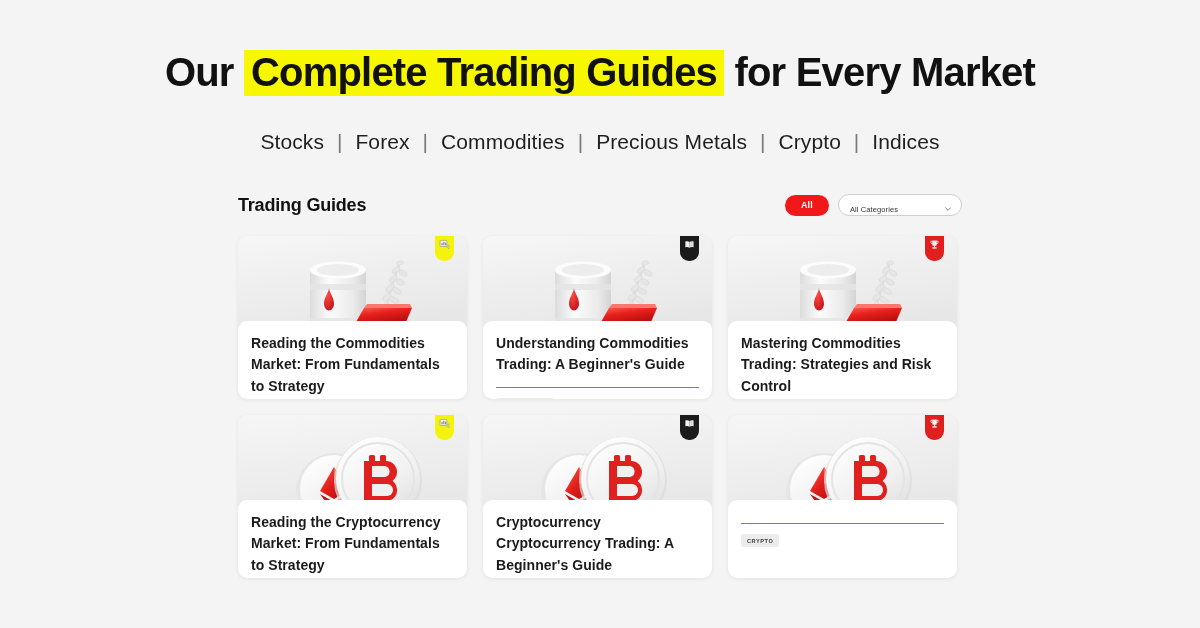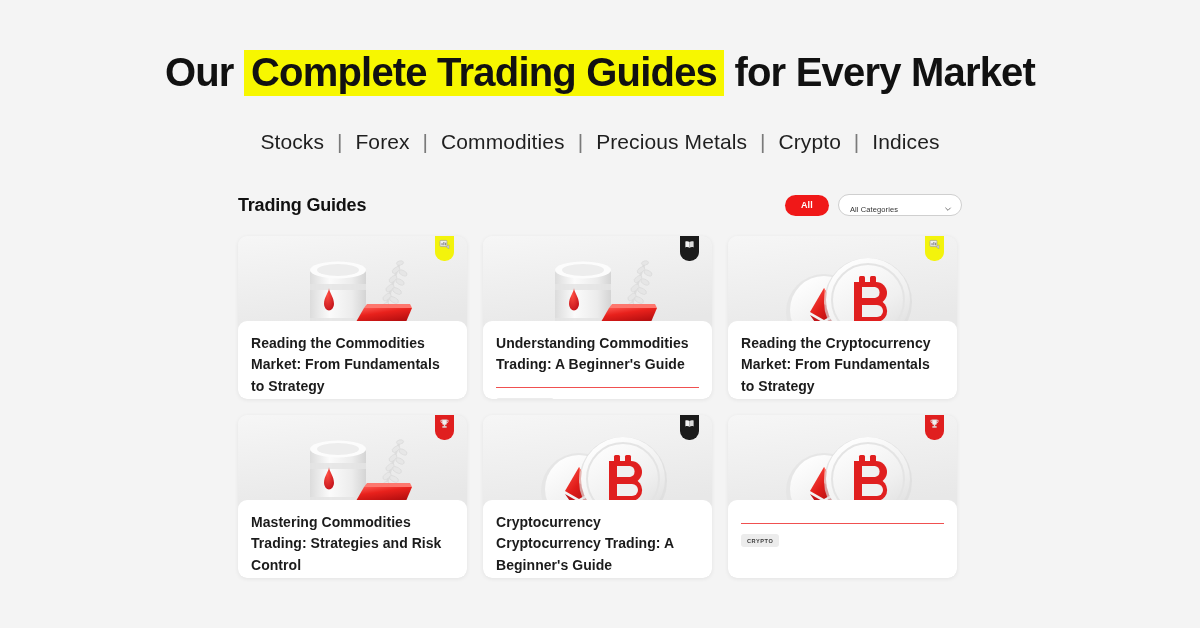--- a/index.html
+++ b/index.html
@@ -393,84 +393,20 @@
     <div class="panel">
       <div class="card-title">Understanding Commodities Trading: A Beginner's Guide</div>
       <div class="rule"></div>
       <span class="tag">COMMODITIES</span>
     </div>
       </div>
       <div class="card">
     <div class="media">
       <svg viewBox="0 0 229 100" preserveAspectRatio="xMidYMid slice">
     <defs>
-      <linearGradient id="bgK" x1="0" y1="0" x2="0.3" y2="1">
-        <stop offset="0" stop-color="#f6f6f6"></stop>
-                <stop offset="1" stop-color="#e8e8e8"></stop>
-      </linearGradient>
-      <linearGradient id="coin" x1="0.2" y1="0" x2="0.8" y2="1">
-        <stop offset="0" stop-color="#ffffff"></stop>
-                <stop offset="0.6" stop-color="#f0f0f0"></stop>
-        <stop offset="1" stop-color="#dedede"></stop>
-      </linearGradient>
-      <linearGradient id="eth" x1="0" y1="0" x2="1" y2="1">
-        <stop offset="0" stop-color="#ff5349"></stop>
-                <stop offset="0.5" stop-color="#e11c19"></stop>
-        <stop offset="1" stop-color="#a80d11"></stop>
-      </linearGradient>
-    </defs>
-    <rect width="229" height="100" fill="url(#bgK)"></rect>
-    <ellipse cx="112" cy="96" rx="74" ry="8" fill="#dadada" opacity="0.5"></ellipse>
-
-    <g transform="translate(58,38)">
-      <ellipse cx="38" cy="38" rx="38" ry="38" fill="#e6e6e6"></ellipse>
-      <ellipse cx="38" cy="36" rx="34" ry="34" fill="url(#coin)"></ellipse>
-      <g transform="translate(38,36)">
-        <path d="M0 -22 L14 2 L0 10 L-14 2 Z" fill="url(#eth)"></path>
-        <path d="M0 -22 L14 2 L0 -6 Z" fill="#ff6e62" opacity="0.85"></path>
-        <path d="M0 13 L14 5 L0 25 L-14 5 Z" fill="#c1151a"></path>
-      </g>
-    </g>
-
-    <g transform="translate(96,20)">
-      <ellipse cx="44" cy="46" rx="44" ry="44" fill="#dcdcdc" opacity="0.7"></ellipse>
-      <ellipse cx="44" cy="44" rx="42" ry="42" fill="url(#coin)"></ellipse>
-      <ellipse cx="44" cy="44" rx="36" ry="36" fill="none" stroke="#e4e4e4" stroke-width="2"></ellipse>
-      <g fill="#e01f1f">
-        <rect x="35" y="20" width="6" height="48" rx="1.5"></rect>
-        <rect x="46" y="20" width="6" height="48" rx="1.5"></rect>
-        <path d="M30 26 h22 a11 11 0 0 1 0 22 h-22 z"></path>
-        <path d="M30 44 h25 a11.5 11.5 0 0 1 0 22 h-25 z"></path>
-      </g>
-      <g fill="#f0f0f0">
-        <path d="M38 31 h13 a5.6 5.6 0 0 1 0 11 h-13 z"></path>
-        <path d="M38 49 h15 a6 6 0 0 1 0 12 h-15 z"></path>
-      </g>
-    </g>
-  </svg>
-    </div>
-    <div class="badge" style="background:#f3f30c">
-      <svg viewBox="0 0 16 16">
-      <rect x="1.5" y="2" width="10" height="9" rx="1.4" fill="#efefef" stroke="#9a9a9a" stroke-width="1"></rect>
-      <rect x="3.6" y="6" width="1.7" height="3.2" fill="#8a8a8a"></rect>
-      <rect x="6.2" y="4.4" width="1.7" height="4.8" fill="#8a8a8a"></rect>
-      <rect x="8.8" y="5.4" width="1.7" height="3.8" fill="#8a8a8a"></rect>
-      <path d="M10.5 11.5 L14.5 8.5 L14.5 14 Z" fill="#d8d8d8" stroke="#9a9a9a" stroke-width="0.8" stroke-linejoin="round"></path>
-    </svg>
-    </div>
-    <div class="panel">
-      <div class="card-title">Reading the Cryptocurrency Market: From Fundamentals to Strategy</div>
-      <div class="rule"></div>
-      <span class="tag">CRYPTO</span>
-    </div>
-      </div>
-      <div class="card">
-    <div class="media">
-      <svg viewBox="0 0 229 100" preserveAspectRatio="xMidYMid slice">
-    <defs>
       <linearGradient id="bgC" x1="0" y1="0" x2="0.3" y2="1">
         <stop offset="0" stop-color="#f6f6f6"></stop>
                 <stop offset="1" stop-color="#e7e7e7"></stop>
       </linearGradient>
       <linearGradient id="barrel" x1="0" y1="0" x2="1" y2="0">
         <stop offset="0" stop-color="#dcdcdc"></stop>
                 <stop offset="0.35" stop-color="#fbfbfb"></stop>
         <stop offset="0.75" stop-color="#ececec"></stop>
                 <stop offset="1" stop-color="#d4d4d4"></stop>
       </linearGradient>
@@ -577,29 +513,31 @@
         <path d="M30 26 h22 a11 11 0 0 1 0 22 h-22 z"></path>
         <path d="M30 44 h25 a11.5 11.5 0 0 1 0 22 h-25 z"></path>
       </g>
       <g fill="#f0f0f0">
         <path d="M38 31 h13 a5.6 5.6 0 0 1 0 11 h-13 z"></path>
         <path d="M38 49 h15 a6 6 0 0 1 0 12 h-15 z"></path>
       </g>
     </g>
   </svg>
     </div>
-    <div class="badge" style="background:#1b1b1b">
+    <div class="badge" style="background:#f3f30c">
       <svg viewBox="0 0 16 16">
-      <path d="M8 4.2 C6.2 2.8 3.6 2.9 2 3.6 L2 12.2 C3.6 11.5 6.2 11.5 8 12.8 Z" fill="#f3f3f3"></path>
-      <path d="M8 4.2 C9.8 2.8 12.4 2.9 14 3.6 L14 12.2 C12.4 11.5 9.8 11.5 8 12.8 Z" fill="#dcdcdc"></path>
-      <path d="M8 4.2 L8 12.8" stroke="#bdbdbd" stroke-width="0.7"></path>
+      <rect x="1.5" y="2" width="10" height="9" rx="1.4" fill="#efefef" stroke="#9a9a9a" stroke-width="1"></rect>
+      <rect x="3.6" y="6" width="1.7" height="3.2" fill="#8a8a8a"></rect>
+      <rect x="6.2" y="4.4" width="1.7" height="4.8" fill="#8a8a8a"></rect>
+      <rect x="8.8" y="5.4" width="1.7" height="3.8" fill="#8a8a8a"></rect>
+      <path d="M10.5 11.5 L14.5 8.5 L14.5 14 Z" fill="#d8d8d8" stroke="#9a9a9a" stroke-width="0.8" stroke-linejoin="round"></path>
     </svg>
     </div>
     <div class="panel">
-      <div class="card-title">Cryptocurrency Cryptocurrency Trading: A Beginner's Guide</div>
+      <div class="card-title">Reading the Cryptocurrency Market: From Fundamentals to Strategy</div>
       <div class="rule"></div>
       <span class="tag">CRYPTO</span>
     </div>
       </div>
       <div class="card">
     <div class="media">
       <svg viewBox="0 0 229 100" preserveAspectRatio="xMidYMid slice">
     <defs>
       <linearGradient id="bgK" x1="0" y1="0" x2="0.3" y2="1">
         <stop offset="0" stop-color="#f6f6f6"></stop>
@@ -639,20 +577,82 @@
         <path d="M30 26 h22 a11 11 0 0 1 0 22 h-22 z"></path>
         <path d="M30 44 h25 a11.5 11.5 0 0 1 0 22 h-25 z"></path>
       </g>
       <g fill="#f0f0f0">
         <path d="M38 31 h13 a5.6 5.6 0 0 1 0 11 h-13 z"></path>
         <path d="M38 49 h15 a6 6 0 0 1 0 12 h-15 z"></path>
       </g>
     </g>
   </svg>
     </div>
+    <div class="badge" style="background:#1b1b1b">
+      <svg viewBox="0 0 16 16">
+      <path d="M8 4.2 C6.2 2.8 3.6 2.9 2 3.6 L2 12.2 C3.6 11.5 6.2 11.5 8 12.8 Z" fill="#f3f3f3"></path>
+      <path d="M8 4.2 C9.8 2.8 12.4 2.9 14 3.6 L14 12.2 C12.4 11.5 9.8 11.5 8 12.8 Z" fill="#dcdcdc"></path>
+      <path d="M8 4.2 L8 12.8" stroke="#bdbdbd" stroke-width="0.7"></path>
+    </svg>
+    </div>
+    <div class="panel">
+      <div class="card-title">Cryptocurrency Cryptocurrency Trading: A Beginner's Guide</div>
+      <div class="rule"></div>
+      <span class="tag">CRYPTO</span>
+    </div>
+      </div>
+      <div class="card">
+    <div class="media">
+      <svg viewBox="0 0 229 100" preserveAspectRatio="xMidYMid slice">
+    <defs>
+      <linearGradient id="bgK" x1="0" y1="0" x2="0.3" y2="1">
+        <stop offset="0" stop-color="#f6f6f6"></stop>
+                <stop offset="1" stop-color="#e8e8e8"></stop>
+      </linearGradient>
+      <linearGradient id="coin" x1="0.2" y1="0" x2="0.8" y2="1">
+        <stop offset="0" stop-color="#ffffff"></stop>
+                <stop offset="0.6" stop-color="#f0f0f0"></stop>
+        <stop offset="1" stop-color="#dedede"></stop>
+      </linearGradient>
+      <linearGradient id="eth" x1="0" y1="0" x2="1" y2="1">
+        <stop offset="0" stop-color="#ff5349"></stop>
+                <stop offset="0.5" stop-color="#e11c19"></stop>
+        <stop offset="1" stop-color="#a80d11"></stop>
+      </linearGradient>
+    </defs>
+    <rect width="229" height="100" fill="url(#bgK)"></rect>
+    <ellipse cx="112" cy="96" rx="74" ry="8" fill="#dadada" opacity="0.5"></ellipse>
+
+    <g transform="translate(58,38)">
+      <ellipse cx="38" cy="38" rx="38" ry="38" fill="#e6e6e6"></ellipse>
+      <ellipse cx="38" cy="36" rx="34" ry="34" fill="url(#coin)"></ellipse>
+      <g transform="translate(38,36)">
+        <path d="M0 -22 L14 2 L0 10 L-14 2 Z" fill="url(#eth)"></path>
+        <path d="M0 -22 L14 2 L0 -6 Z" fill="#ff6e62" opacity="0.85"></path>
+        <path d="M0 13 L14 5 L0 25 L-14 5 Z" fill="#c1151a"></path>
+      </g>
+    </g>
+
+    <g transform="translate(96,20)">
+      <ellipse cx="44" cy="46" rx="44" ry="44" fill="#dcdcdc" opacity="0.7"></ellipse>
+      <ellipse cx="44" cy="44" rx="42" ry="42" fill="url(#coin)"></ellipse>
+      <ellipse cx="44" cy="44" rx="36" ry="36" fill="none" stroke="#e4e4e4" stroke-width="2"></ellipse>
+      <g fill="#e01f1f">
+        <rect x="35" y="20" width="6" height="48" rx="1.5"></rect>
+        <rect x="46" y="20" width="6" height="48" rx="1.5"></rect>
+        <path d="M30 26 h22 a11 11 0 0 1 0 22 h-22 z"></path>
+        <path d="M30 44 h25 a11.5 11.5 0 0 1 0 22 h-25 z"></path>
+      </g>
+      <g fill="#f0f0f0">
+        <path d="M38 31 h13 a5.6 5.6 0 0 1 0 11 h-13 z"></path>
+        <path d="M38 49 h15 a6 6 0 0 1 0 12 h-15 z"></path>
+      </g>
+    </g>
+  </svg>
+    </div>
     <div class="badge" style="background:#e01f1f">
       <svg viewBox="0 0 16 16">
     <path d="M4.6 2.6 h6.8 v4.2 a3.4 3.4 0 0 1 -6.8 0 z" fill="#f2f2f2" stroke="#c9c9c9" stroke-width="0.7"></path>
     <path d="M4.6 3.3 h-1.9 v1.5 a2.1 2.1 0 0 0 1.9 2.1" fill="none" stroke="#eaeaea" stroke-width="1.1"></path>
     <path d="M11.4 3.3 h1.9 v1.5 a2.1 2.1 0 0 1 -1.9 2.1" fill="none" stroke="#eaeaea" stroke-width="1.1"></path>
     <rect x="7.2" y="9.9" width="1.6" height="2.3" fill="#e0e0e0"></rect>
     <rect x="5" y="12.1" width="6" height="1.7" rx="0.5" fill="#efefef" stroke="#c9c9c9" stroke-width="0.6"></rect>
   </svg>
     </div>
     <div class="panel">

